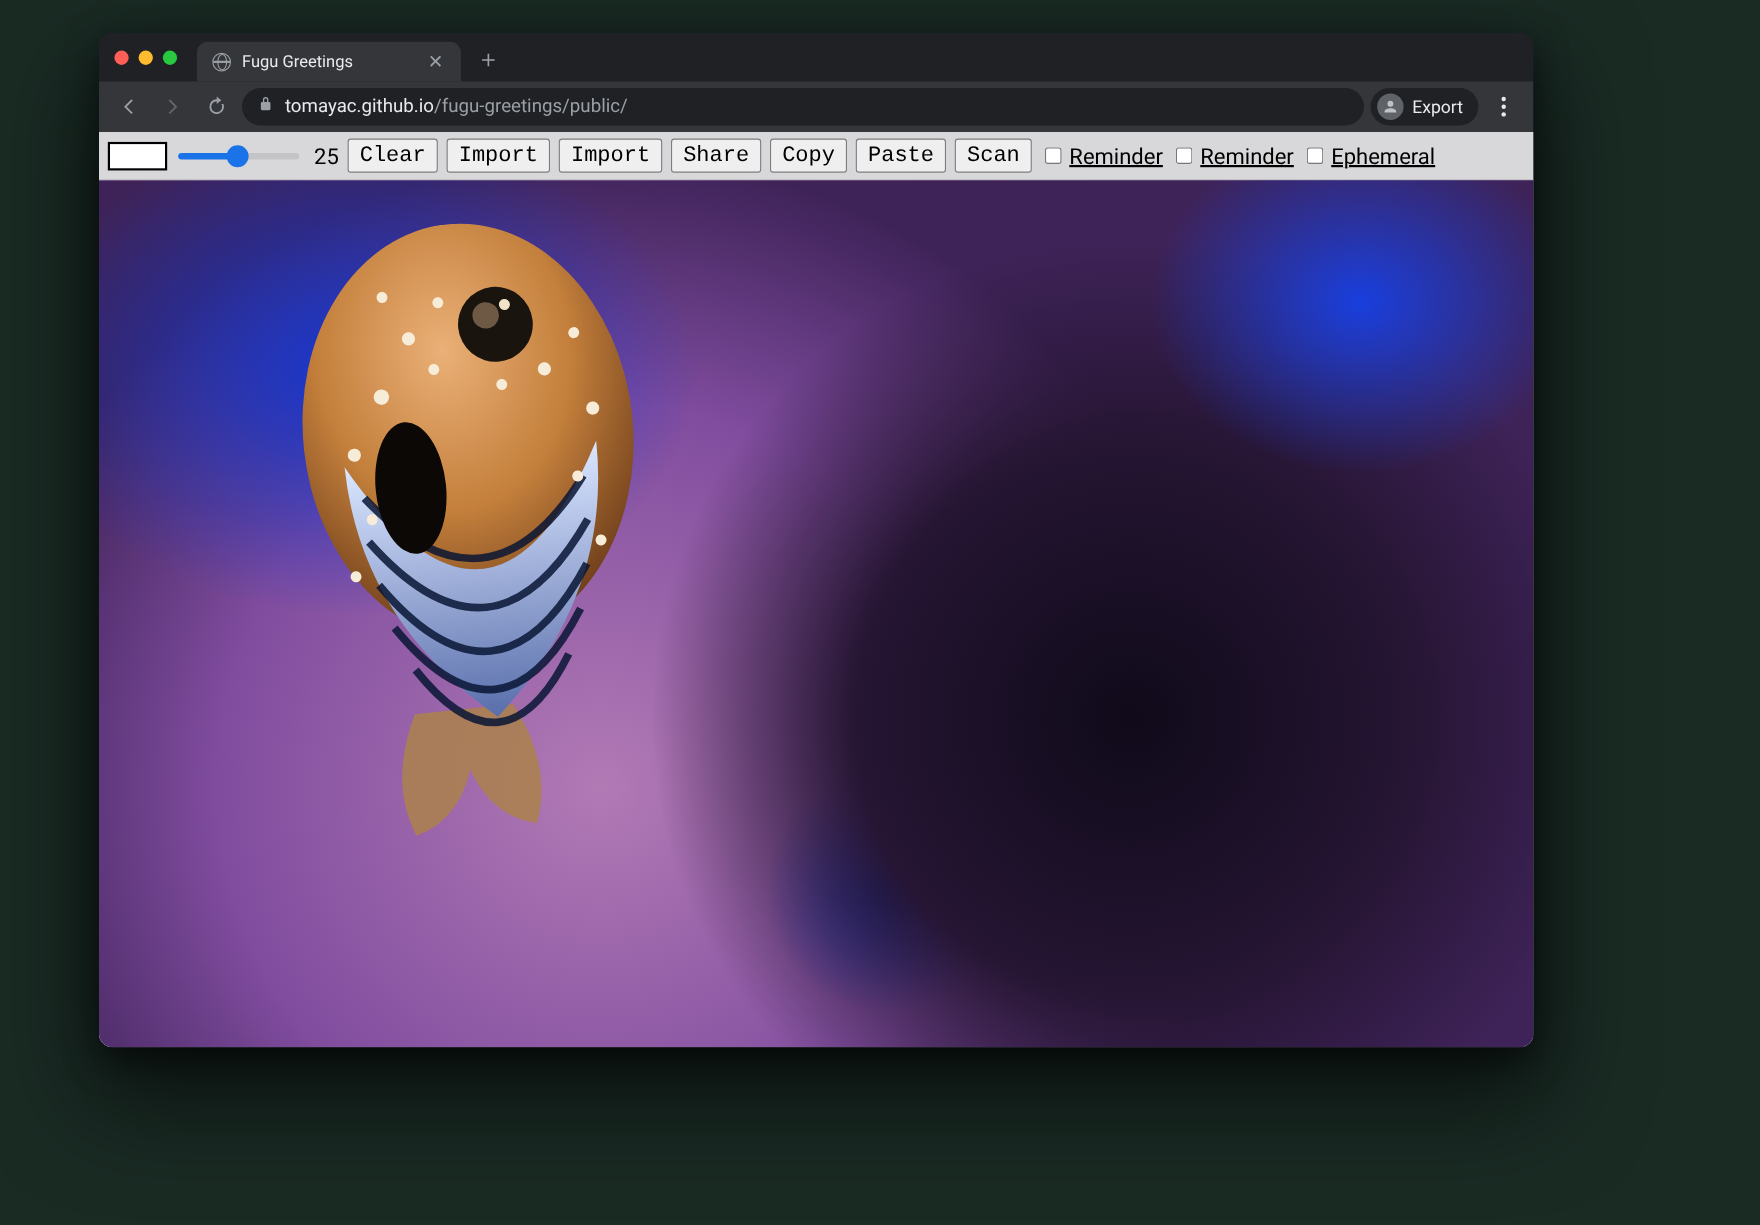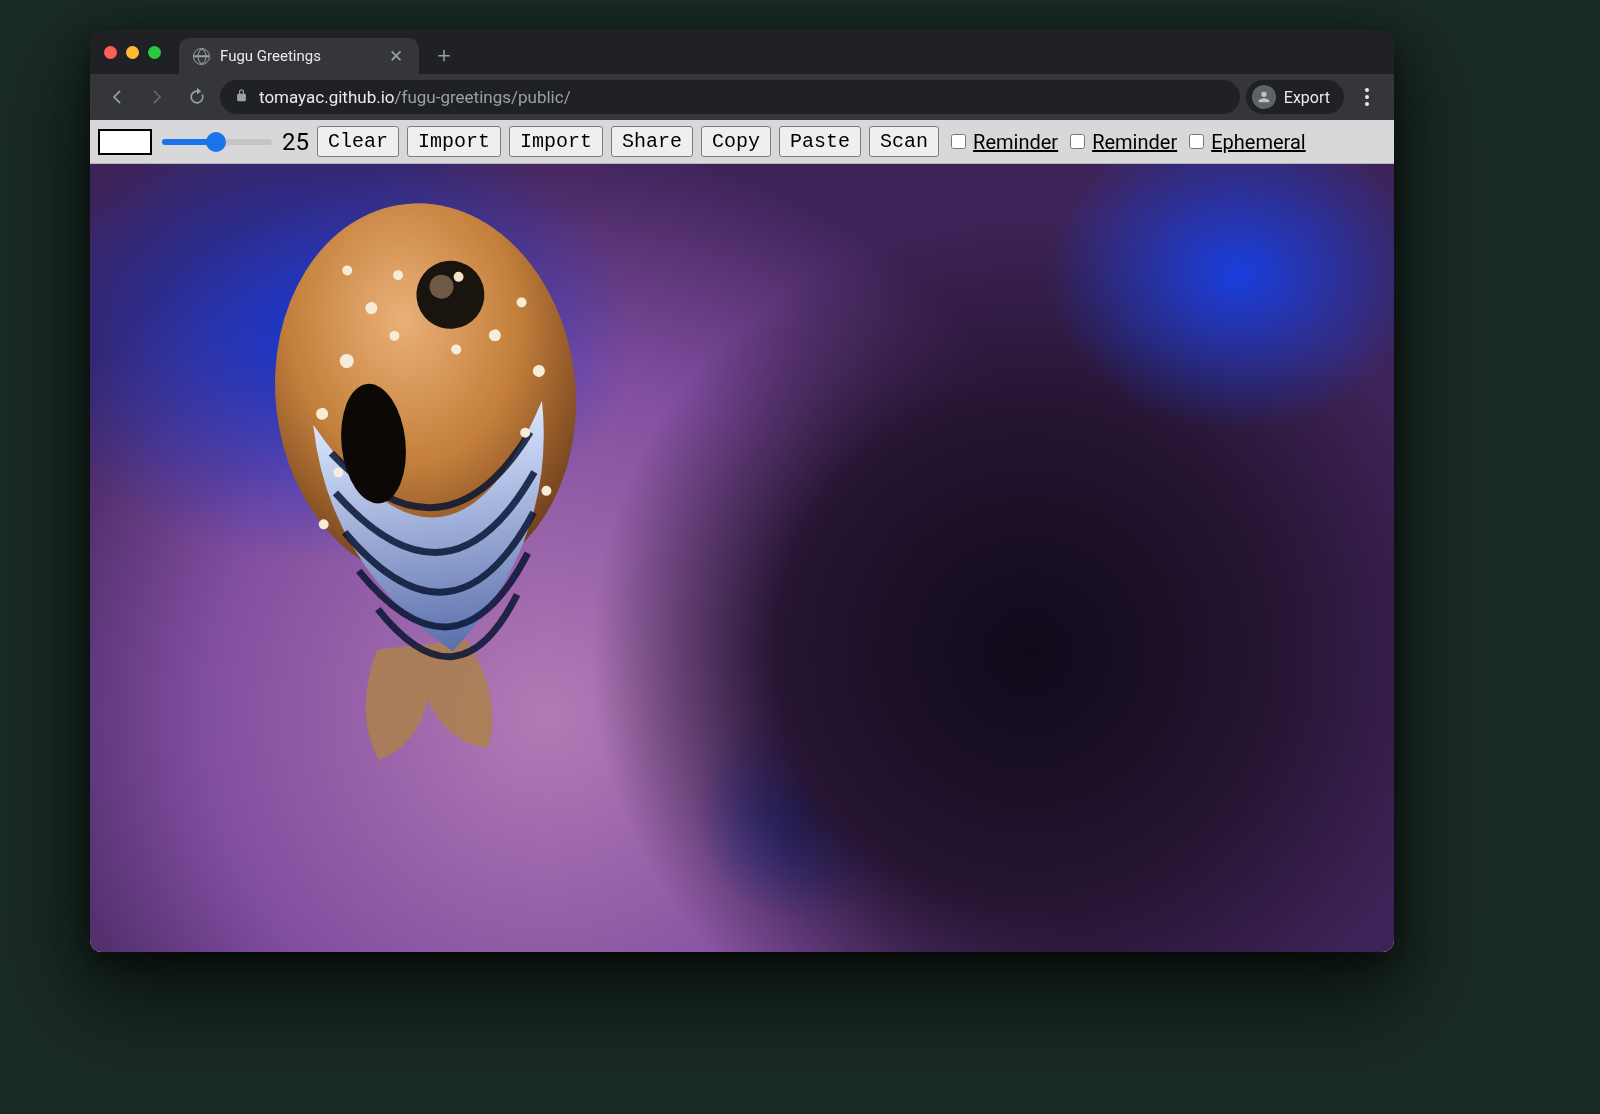--- a/index.html
+++ b/index.html
@@ -158,21 +158,21 @@
     width:20px; height:20px; border-radius:50%;
     background:#1a73e8;
   }
   input[type=range].brush::-moz-range-thumb{
     width:20px; height:20px; border-radius:50%;
     background:#1a73e8; border:none;
   }
   input[type=range].brush{
     background:linear-gradient(to right,#1a73e8 0%,#1a73e8 50%,#c4c4c6 50%,#c4c4c6 100%);
   }
-  .brush-val{ min-width:26px; text-align:right; font-size:24px; }
+  .brush-val{ min-width:26px; text-align:right; font-size:20px; }
 
   .tb-btn{
     background:#efefef;
     border:1px solid #7d7d7f;
     border-radius:3px;
     font-size:20px;
     padding:3px 10px;
     font-family:Liberation Mono, monospace;
     color:#000;
   }

